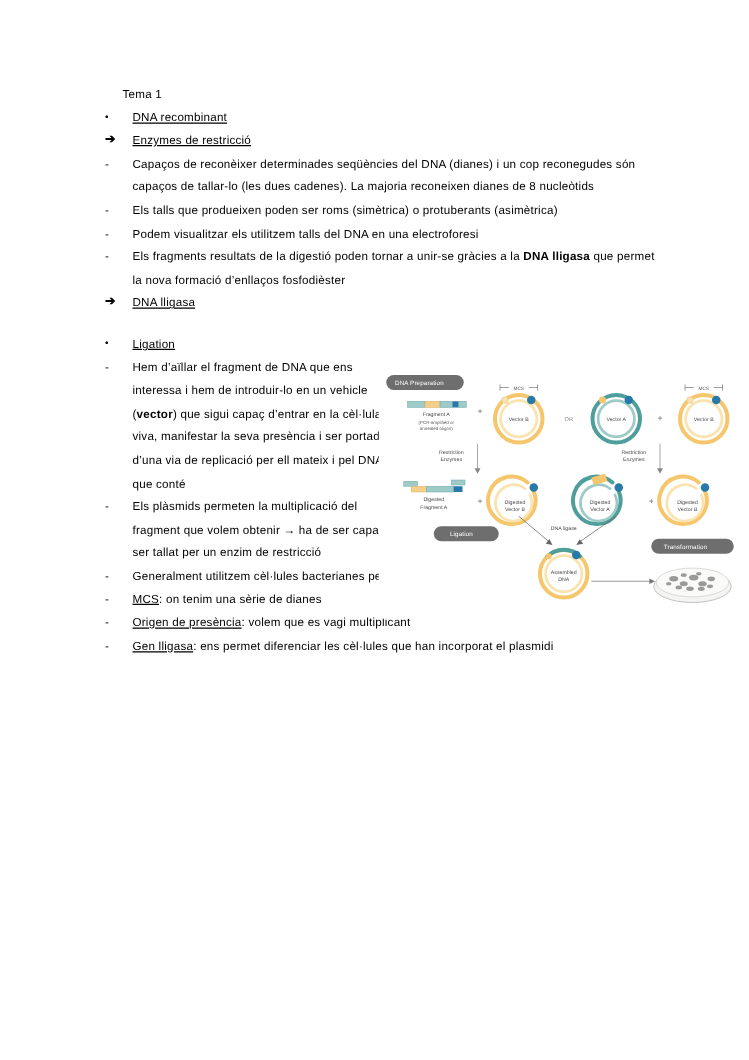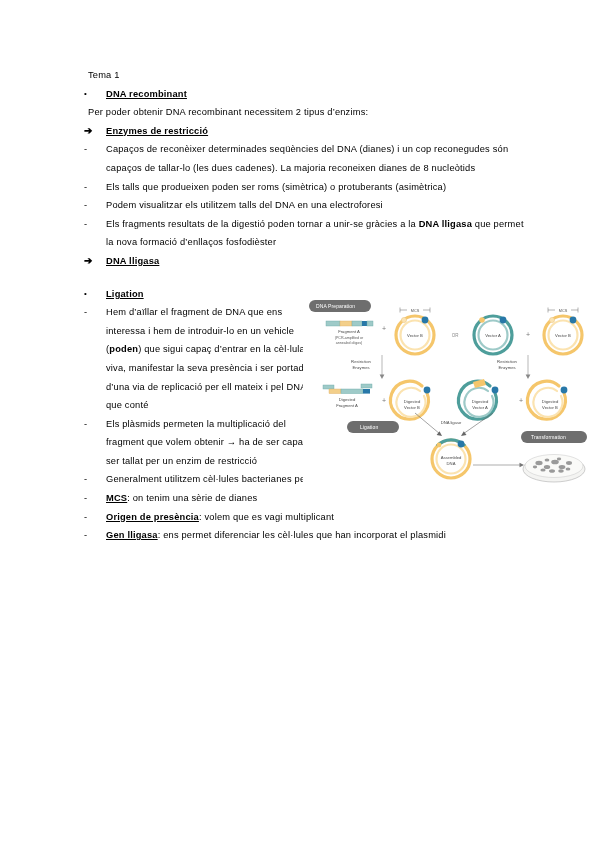--- a/index.html
+++ b/index.html
@@ -29,21 +29,21 @@
     width: 440px;
   }
 
   
   .line {
     font-size: 9.3px;
     line-height: 18.6px;
     letter-spacing: 0.02em;
     white-space: pre-wrap;
   }
-  .plain { margin: 0 0 0 4px; }
+  .plain { margin: 0 0 0 14px; }
 
   .row {
     display: flex;
     align-items: flex-start;
   }
   .marker {
     flex: 0 0 auto;
     font-size: 9.3px;
     line-height: 18.6px;
     text-align: left;
@@ -52,21 +52,21 @@
   .marker.arrow  { width: 22px; font-weight: bold; font-size: 10px; }
   .marker.dash   { width: 22px; }
   .content {
     flex: 1 1 auto;
     font-size: 9.3px;
     line-height: 18.6px;
     letter-spacing: 0.02em;
   }
   .content.narrow { max-width: 218px; }
 
-  .u { text-decoration: underline; font-weight: bold; }
+  .u { text-decoration: underline; font-weight: normal; }
   .b { font-weight: bold; }
   .spacer-md { height: 14px; }
 
   
   .figure {
     position: absolute;
     left: 303px;
     top: 293px;
     width: 292px;
     height: 202px;
@@ -118,21 +118,20 @@
 
   <div class="doc-body">
 
     <div class="line plain">Tema 1</div>
 
     <div class="row">
       <span class="marker bullet">•</span>
       <span class="content"><span class="u">DNA recombinant</span></span>
     </div>
 
-    <div class="line plain">Per poder obtenir DNA recombinant necessitem 2 tipus d’enzims:</div>
 
     <div class="row">
       <span class="marker arrow">➔</span>
       <span class="content"><span class="u">Enzymes de restricció</span></span>
     </div>
 
     <div class="row">
       <span class="marker dash">-</span>
       <span class="content">Capaços de reconèixer determinades seqüències del DNA (dianes) i un cop reconegudes són capaços de tallar-lo (les dues cadenes). La majoria reconeixen dianes de 8 nucleòtids</span>
     </div>
@@ -159,21 +158,21 @@
 
     <div class="spacer-md"></div>
 
     <div class="row">
       <span class="marker bullet">•</span>
       <span class="content"><span class="u">Ligation</span></span>
     </div>
 
     <div class="row">
       <span class="marker dash">-</span>
-      <span class="content narrow">Hem d’aïllar el fragment de DNA que ens interessa i hem de introduir-lo en un vehicle (<span class="b">poden</span>) que sigui capaç d’entrar en la cèl·lula viva, manifestar la seva presència i ser portador d’una via de replicació per ell mateix i pel DNA que conté</span>
+      <span class="content narrow">Hem d’aïllar el fragment de DNA que ens interessa i hem de introduir-lo en un vehicle (<span class="b">vector</span>) que sigui capaç d’entrar en la cèl·lula viva, manifestar la seva presència i ser portador d’una via de replicació per ell mateix i pel DNA que conté</span>
     </div>
 
     <div class="row">
       <span class="marker dash">-</span>
       <span class="content narrow">Els plàsmids permeten la multiplicació del fragment que volem obtenir → ha de ser capaç de ser tallat per un enzim de restricció</span>
     </div>
 
     <div class="row">
       <span class="marker dash">-</span>
       <span class="content">Generalment utilitzem cèl·lules bacterianes per tal d’introduir el plasmidi</span>

